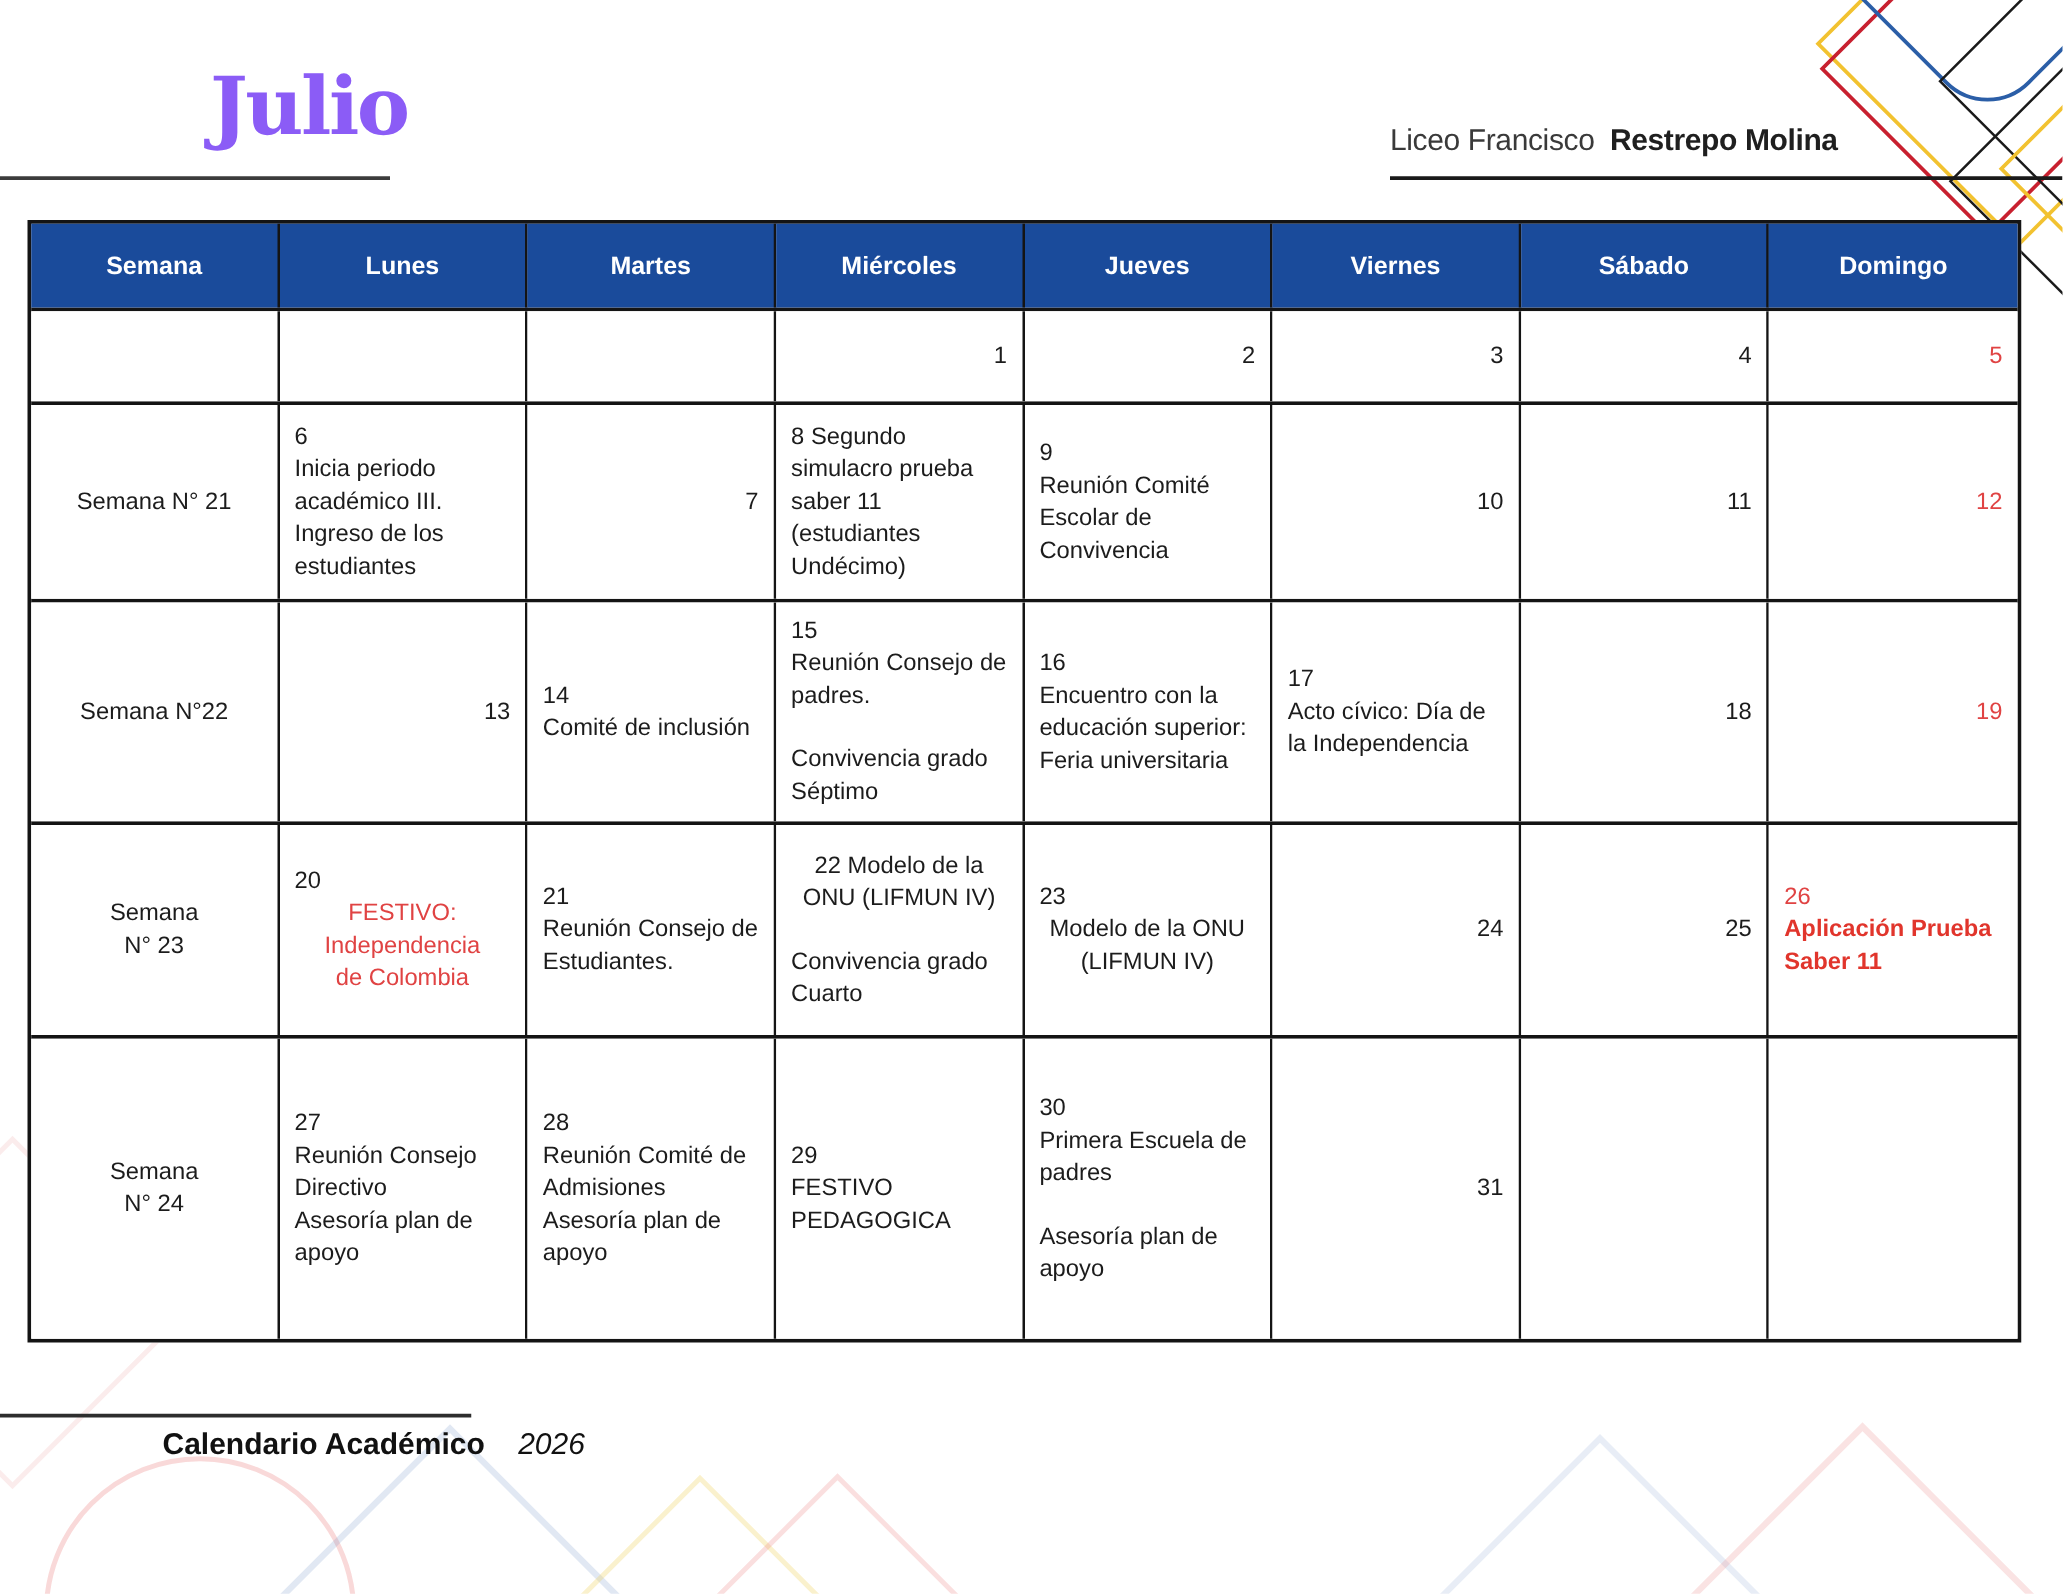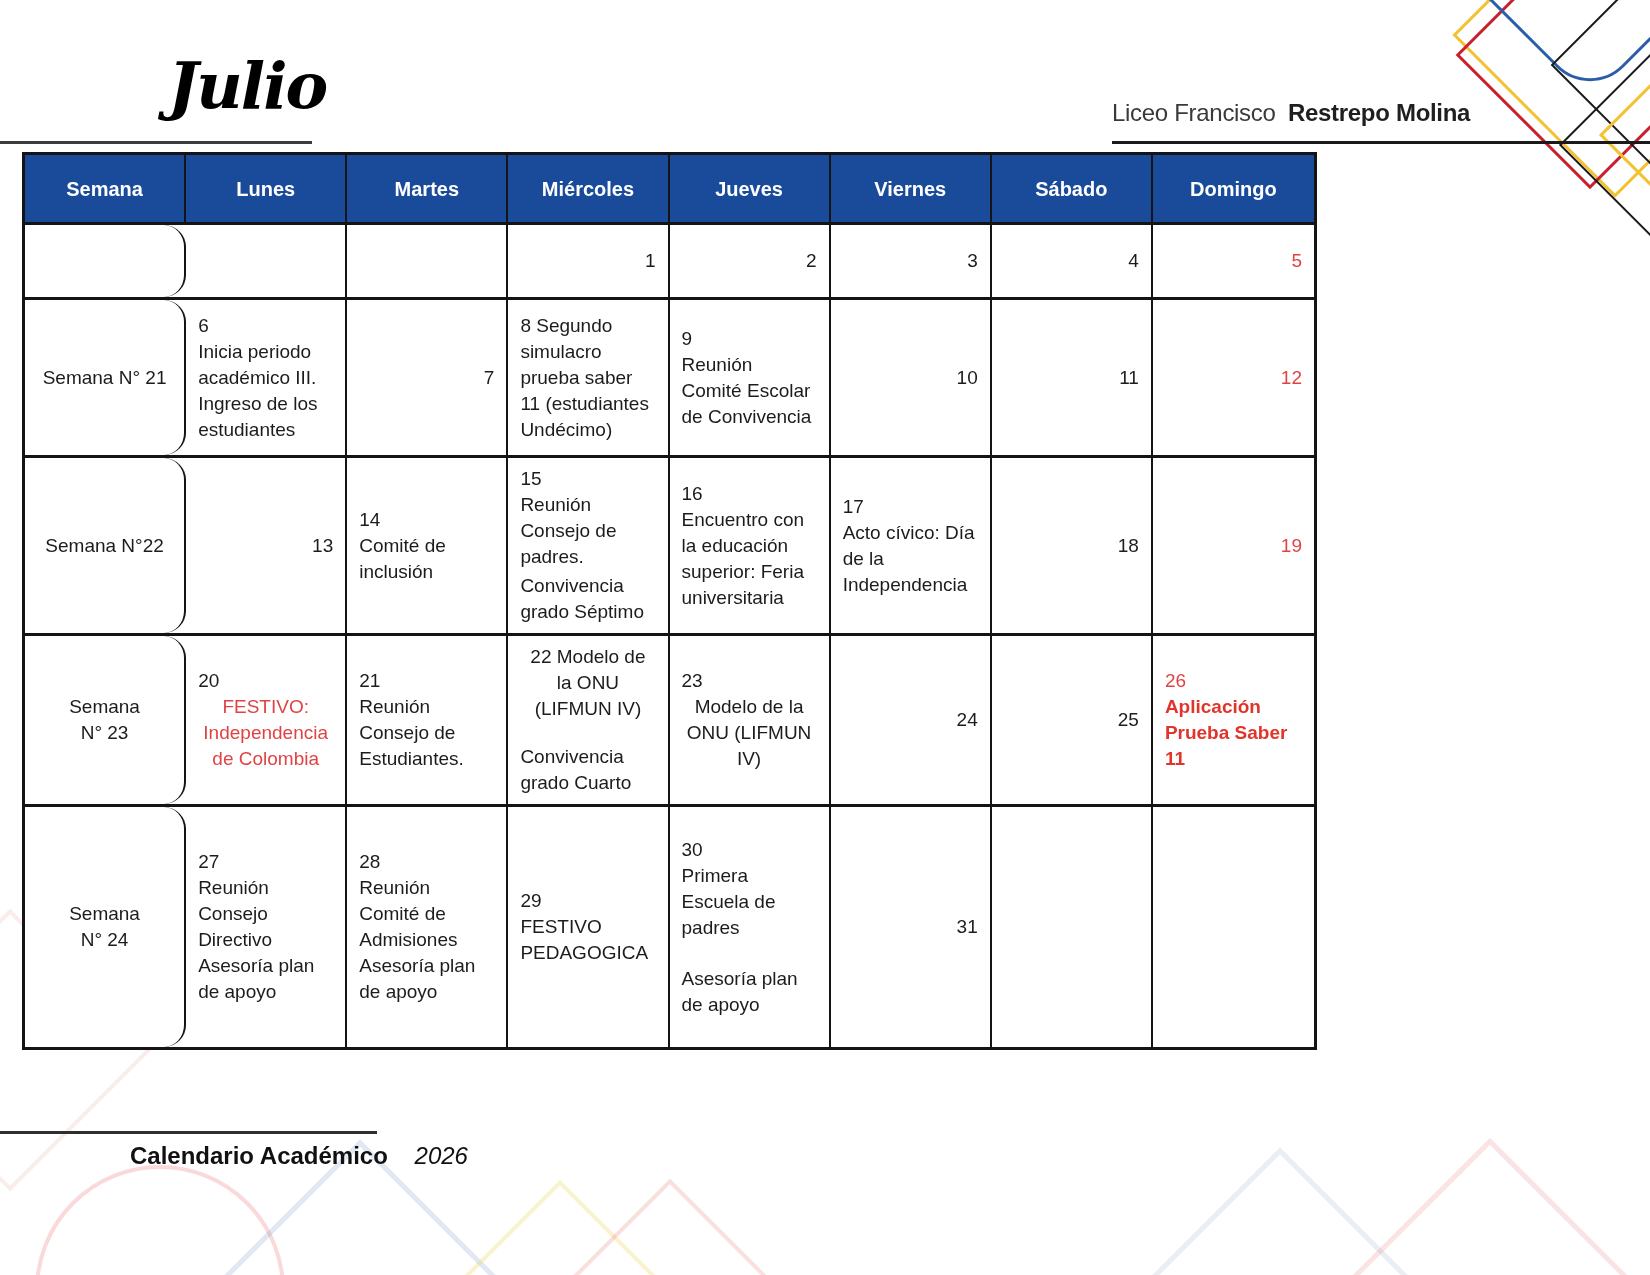--- a/index.html
+++ b/index.html
@@ -17,21 +17,21 @@
   body{
     width:1650px;height:1275px;overflow:hidden;background:#ffffff;
     font-family:"Liberation Sans","DejaVu Sans",sans-serif;color:#1c1c1c;
   }
   .page{position:relative;width:1650px;height:1275px;overflow:hidden;background:#fff;}
 
   
   .month-title{
     position:absolute;left:168px;top:48px;margin:0;z-index:5;
     font-family:"DejaVu Serif","Liberation Serif",serif;
-    font-style:italic;font-weight:bold;font-size:64px;letter-spacing:-2px;color:#000000;
+    font-weight:bold;font-size:64px;letter-spacing:-2px;color:#8b5cf6;
   }
   .title-rule{position:absolute;left:0;top:141px;width:312px;height:3px;background:#3c3c3c;z-index:4;}
 
   
   .school-name{
     position:absolute;left:1112px;top:99px;z-index:5;white-space:nowrap;
     font-size:24px;color:#3a3a3a;letter-spacing:-0.3px;
   }
   .school-name .bold{font-weight:700;color:#1f1f1f;margin-left:6px;}
   .school-rule{position:absolute;left:1112px;top:141px;width:538px;height:3px;background:#1a1a1a;z-index:5;}
@@ -50,37 +50,37 @@
   .wm-circle{left:35px;top:1165px;width:250px;height:250px;border-width:4px;border-color:rgba(235,120,120,.28);border-radius:50%;transform:none;}
   .wm-blue1{left:245px;top:1187px;width:230px;height:230px;border-width:5px;border-color:rgba(120,150,200,.22);}
   .wm-yellow{left:475px;top:1215px;width:170px;height:170px;border-width:4px;border-color:rgba(240,210,100,.32);}
   .wm-red2{left:570px;top:1220px;width:200px;height:200px;border-width:4px;border-color:rgba(235,130,130,.26);}
   .wm-blue2{left:1080px;top:1230px;width:400px;height:400px;border-width:5px;border-color:rgba(140,165,210,.20);}
   .wm-red3{left:1340px;top:1200px;width:300px;height:300px;border-width:5px;border-color:rgba(235,140,140,.24);}
   .wm-left{left:-90px;top:950px;width:200px;height:200px;border-width:4px;border-color:rgba(235,150,150,.18);}
 
   
   .calendar{
-    position:absolute;left:22px;top:152px;width:1295px;z-index:10;
+    position:absolute;left:22px;top:176px;width:1595px;z-index:10;
     border:3px solid var(--table-border);background:#fff;box-sizing:border-box;
   }
   .row{display:grid;grid-template-columns:repeat(8,1fr);border-bottom:3px solid var(--table-border);}
   .row:last-child{border-bottom:none;}
   .cell{
     border-right:2px solid var(--table-border);box-sizing:border-box;background:#fff;
     display:flex;flex-direction:column;justify-content:center;
     padding:8px 12px;font-size:19px;line-height:26px;overflow:hidden;
   }
   .cell:last-child{border-right:none;}
   .header-row{height:67px;}
   .hcell{
     background:var(--header-bg);color:#ffffff;font-weight:700;font-size:20px;
     align-items:center;justify-content:center;text-align:center;padding:4px;
   }
-  .label-cell{text-align:center;white-space:pre-line;align-items:center;border-radius:22px;}
+  .label-cell{text-align:center;white-space:pre-line;align-items:center;}
   .num-only{justify-content:center;}
   .num-only .seg{text-align:right;width:100%;}
   .seg{width:100%;}
   .seg.center{text-align:center;}
   .seg.red{color:var(--event-red);}
   .seg.redbold{color:var(--event-red-bold);font-weight:700;}
   .seg.spacer{height:25px;}
 
   
   .footer-rule{position:absolute;left:0;top:1131px;width:377px;height:3px;background:#2e2e2e;z-index:5;}

